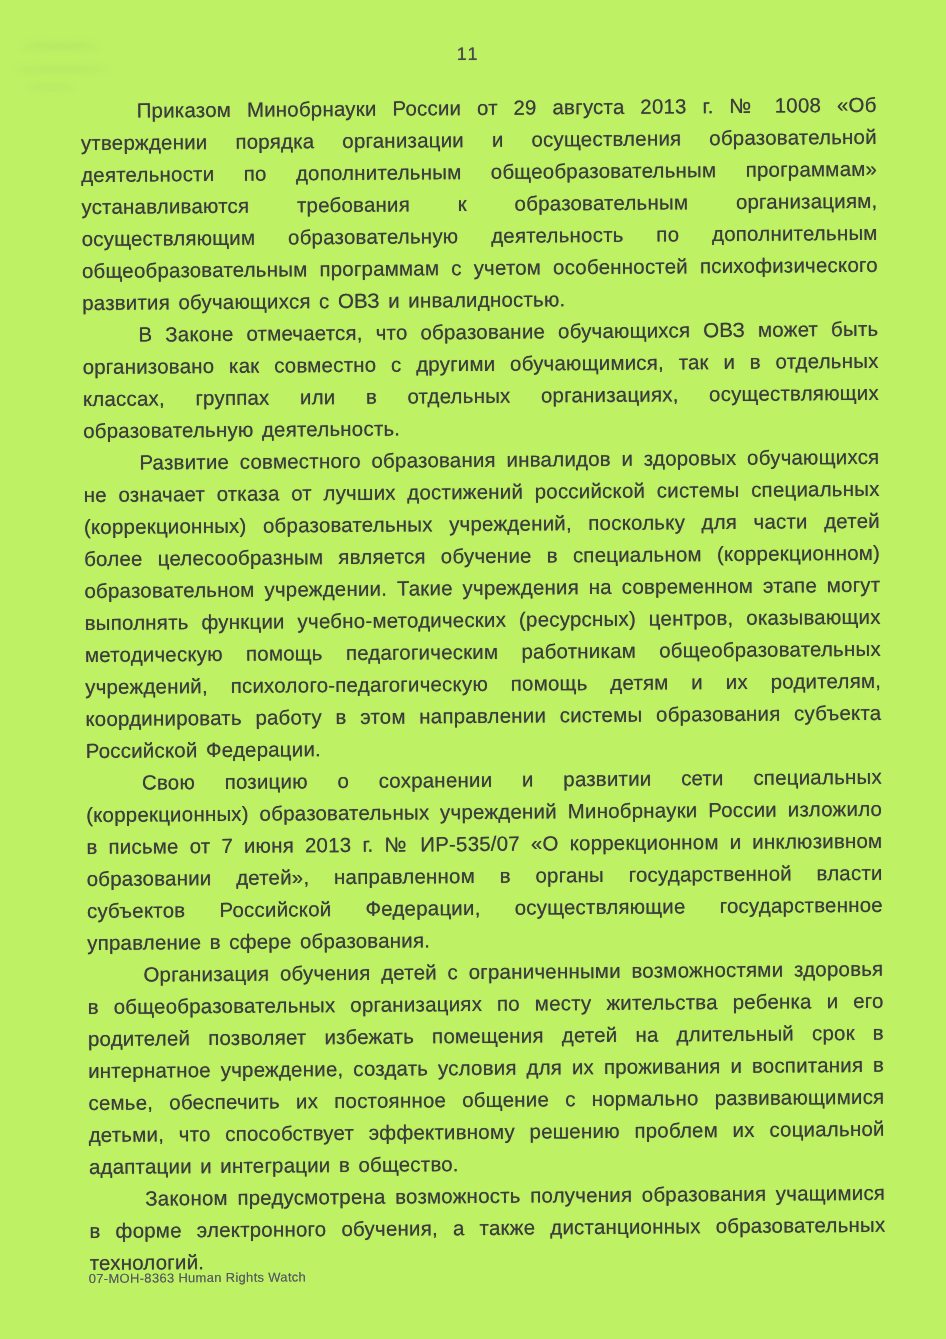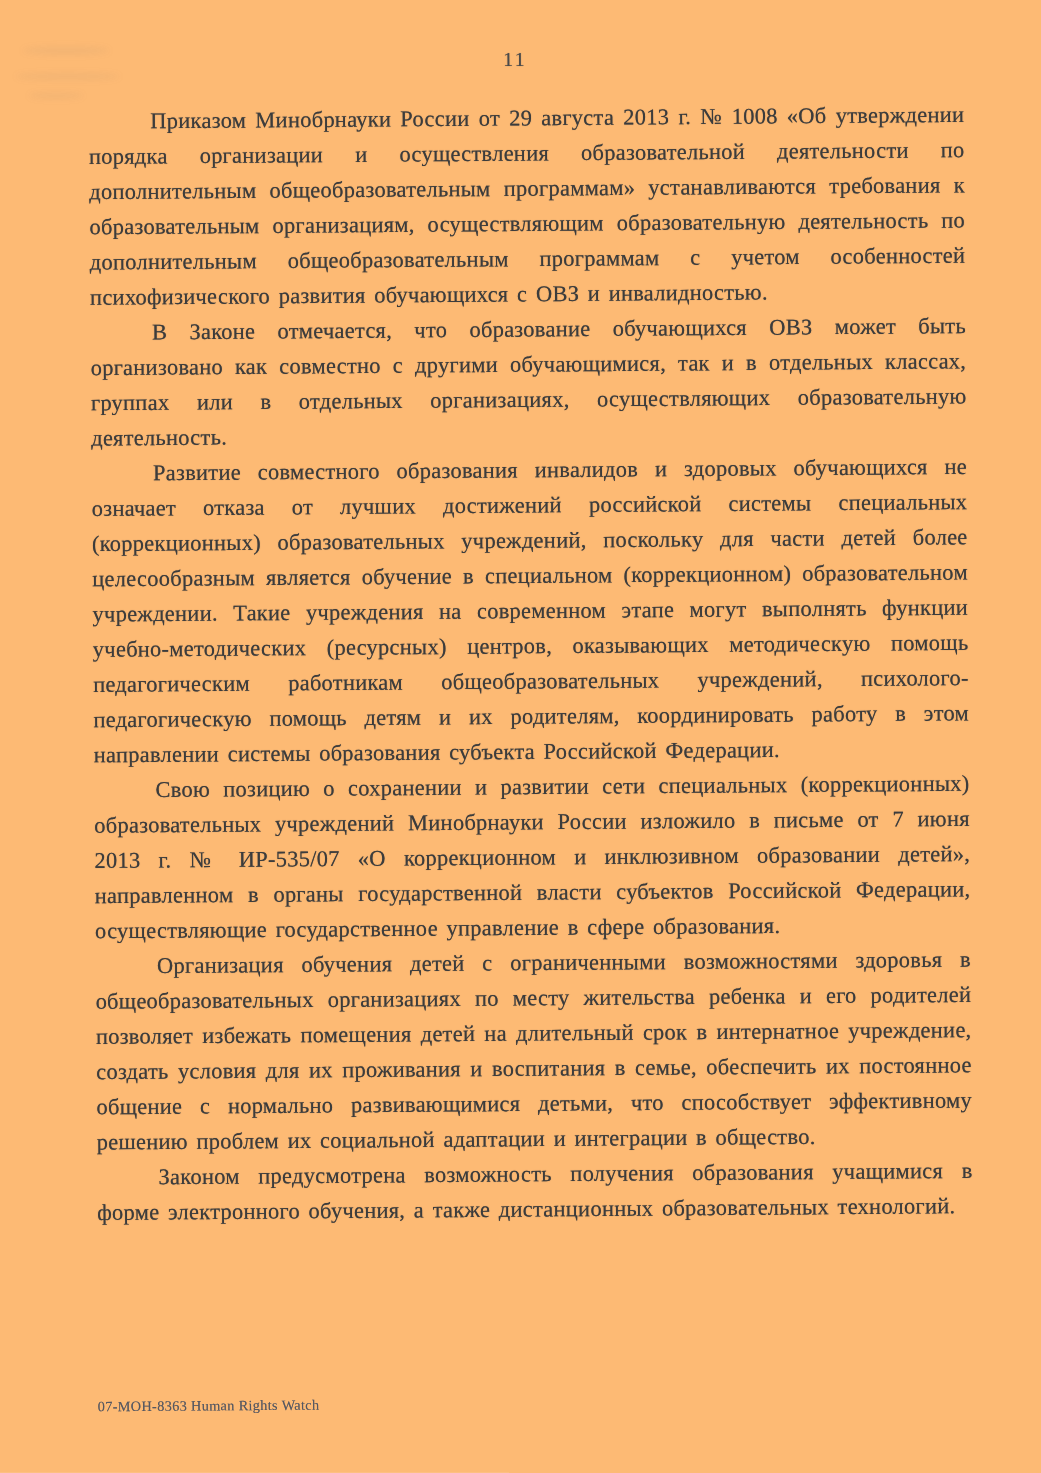--- a/index.html
+++ b/index.html
@@ -4,23 +4,23 @@
 <style>
   html, body {
     margin: 0;
     padding: 0;
     background: #ffffff;
   }
   .sheet {
     position: relative;
     width: 946px;
     height: 1339px;
-    background: #fdba74;
+    background: #bef264;
     overflow: hidden;
-    font-family: Liberation Serif, serif;
+    font-family: Liberation Sans, sans-serif;
   }
   
   .scan-artifact {
     position: absolute;
     background: rgba(120,120,120,0.07);
     filter: blur(3px);
     border-radius: 50%;
   }
   .artifact-1 { left: 20px; top: 42px; width: 80px; height: 8px; }
   .artifact-2 { left: 14px; top: 66px; width: 95px; height: 7px; }

